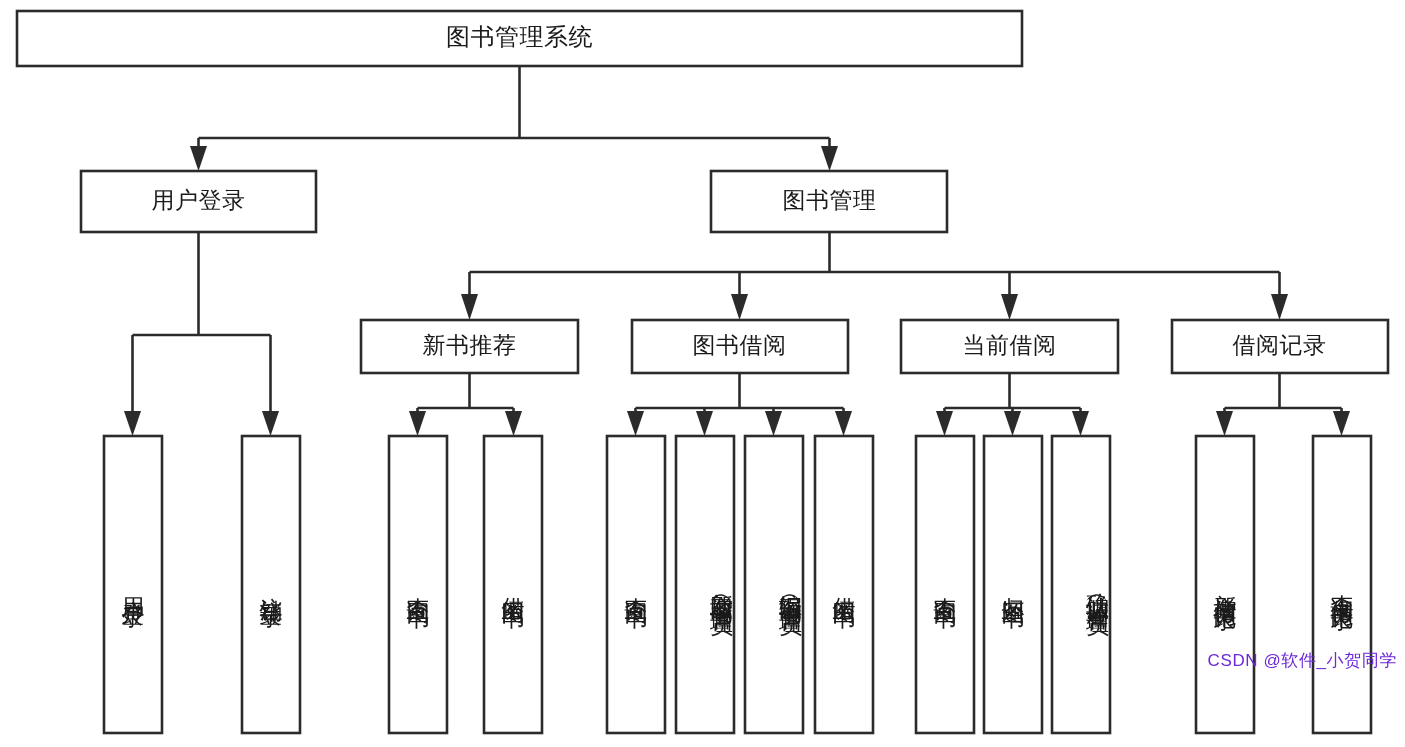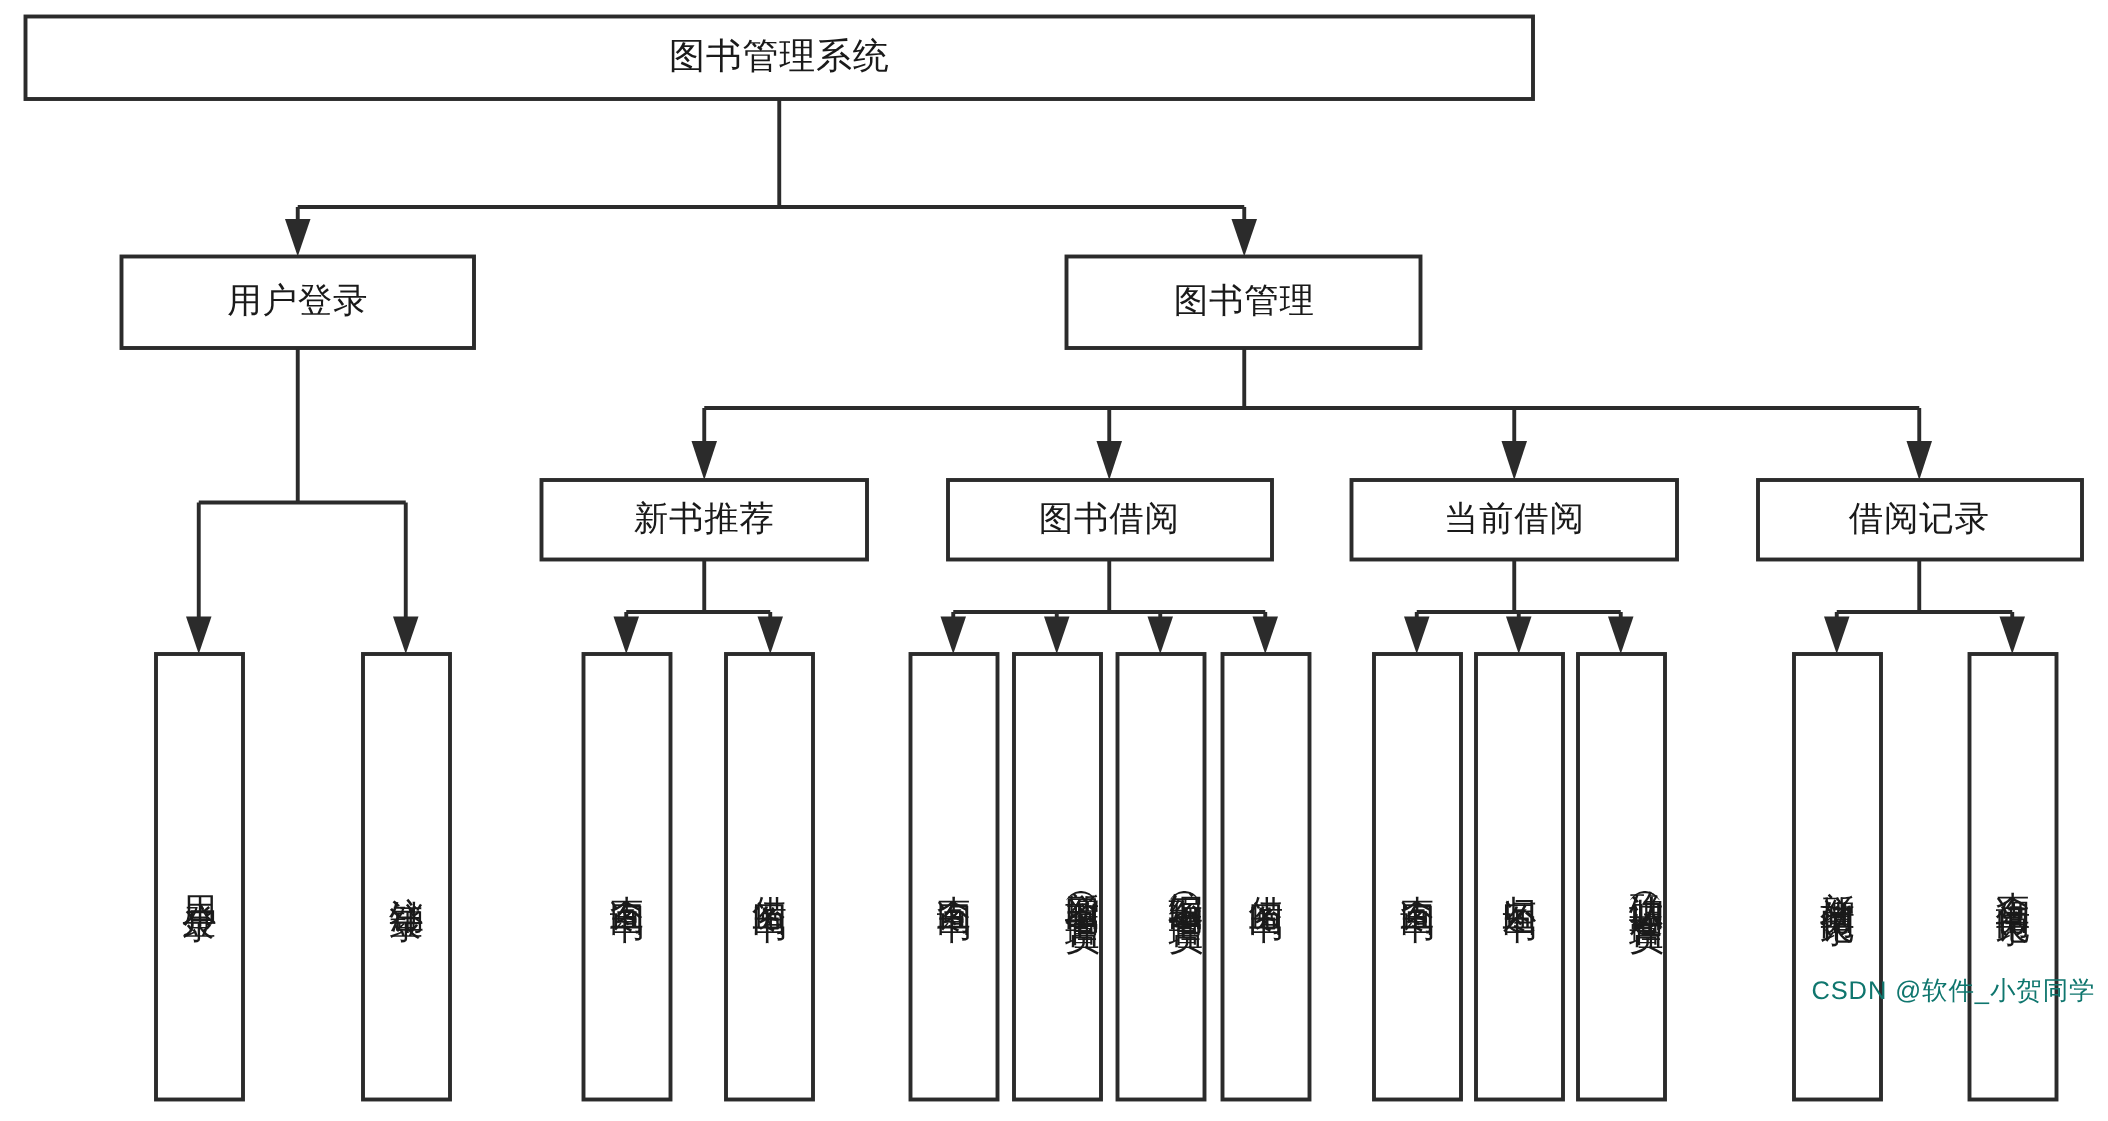--- a/index.html
+++ b/index.html
@@ -79,21 +79,21 @@
     letter-spacing: 3px;
     white-space: nowrap;
     text-align: center;
   }
   .watermark {
     position: absolute;
     right: 8px;
     bottom: 4px;
     font-family: "Liberation Sans", "DejaVu Sans", sans-serif;
     font-size: 17px;
-    color: #0f766e;
+    color: #6d28d9;
     letter-spacing: 0.6px;
     user-select: none;
   }
 </style>
 </head>
 <body>
 
 <div id="diagram-root">
 
   <svg id="flow-svg" viewBox="0 0 1405 747">

